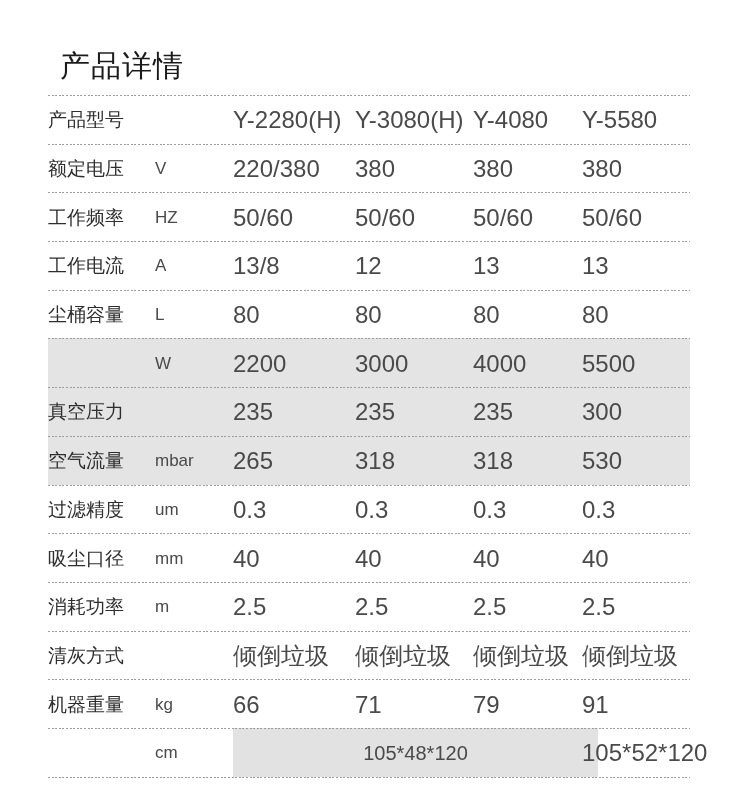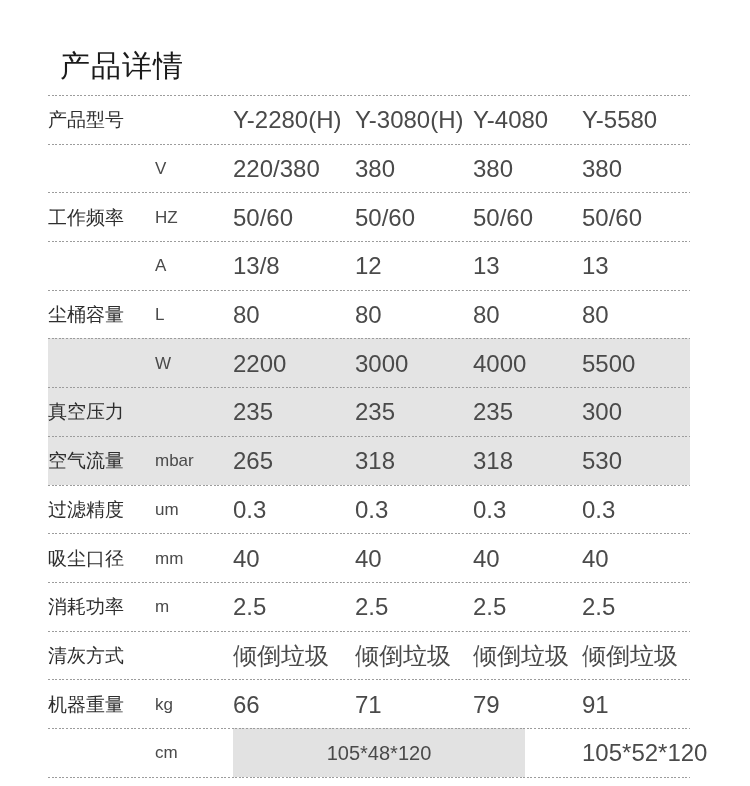--- a/index.html
+++ b/index.html
@@ -77,49 +77,51 @@
   .cell.val {
     font-size: 24px;
     color: #4a4a4a;
   }
   .cell.v1 { left: 185px; }
   .cell.v2 { left: 307px; }
   .cell.v3 { left: 425px; }
   .cell.v4 { left: 534px; }
   .cell.merged {
     left: 185px;
-    width: 292px;
+    width: 365px;
     justify-content: center;
     background: #e2e2e2;
     font-size: 20px;
     color: #4a4a4a;
   }
 </style>
 </head>
 <body>
 
 <h1 class="page-title">产品详情</h1>
 
 <div class="spec-table">
   <div>
       <div class="spec-row">
     <span class="cell label">产品型号</span>
     <span class="cell unit"></span>
     <span class="cells"><span class="cell val v1">Y-2280(H)</span><span class="cell val v2">Y-3080(H)</span><span class="cell val v3">Y-4080</span><span class="cell val v4">Y-5580</span></span>
   </div>
       <div class="spec-row">
+    <span class="cell label">额定电压</span>
     <span class="cell unit">V</span>
     <span class="cells"><span class="cell val v1">220/380</span><span class="cell val v2">380</span><span class="cell val v3">380</span><span class="cell val v4">380</span></span>
   </div>
       <div class="spec-row">
     <span class="cell label">工作频率</span>
     <span class="cell unit">HZ</span>
     <span class="cells"><span class="cell val v1">50/60</span><span class="cell val v2">50/60</span><span class="cell val v3">50/60</span><span class="cell val v4">50/60</span></span>
   </div>
       <div class="spec-row">
+    <span class="cell label">工作电流</span>
     <span class="cell unit">A</span>
     <span class="cells"><span class="cell val v1">13/8</span><span class="cell val v2">12</span><span class="cell val v3">13</span><span class="cell val v4">13</span></span>
   </div>
       <div class="spec-row">
     <span class="cell label">尘桶容量</span>
     <span class="cell unit">L</span>
     <span class="cells"><span class="cell val v1">80</span><span class="cell val v2">80</span><span class="cell val v3">80</span><span class="cell val v4">80</span></span>
   </div>
       <div class="spec-row shaded">
     <span class="cell unit">W</span>

